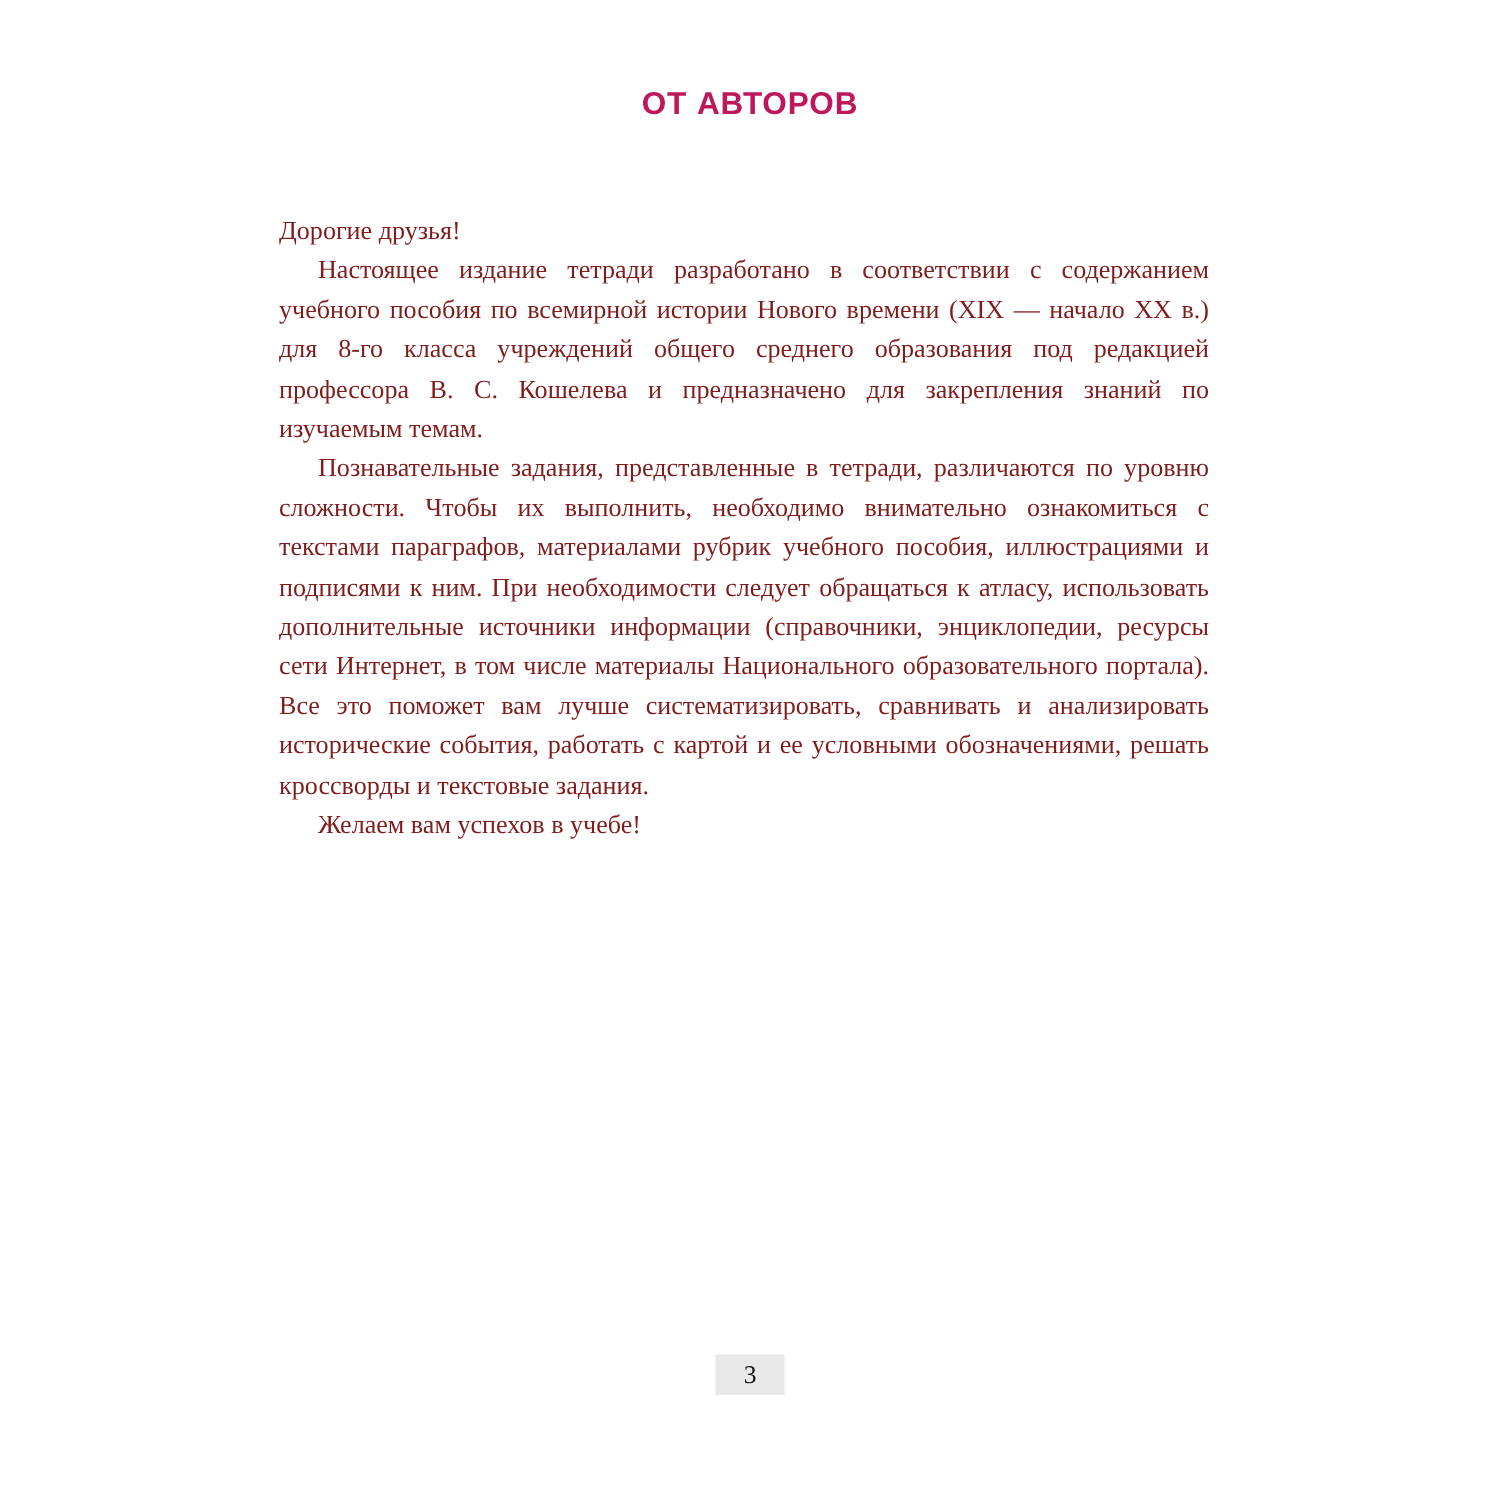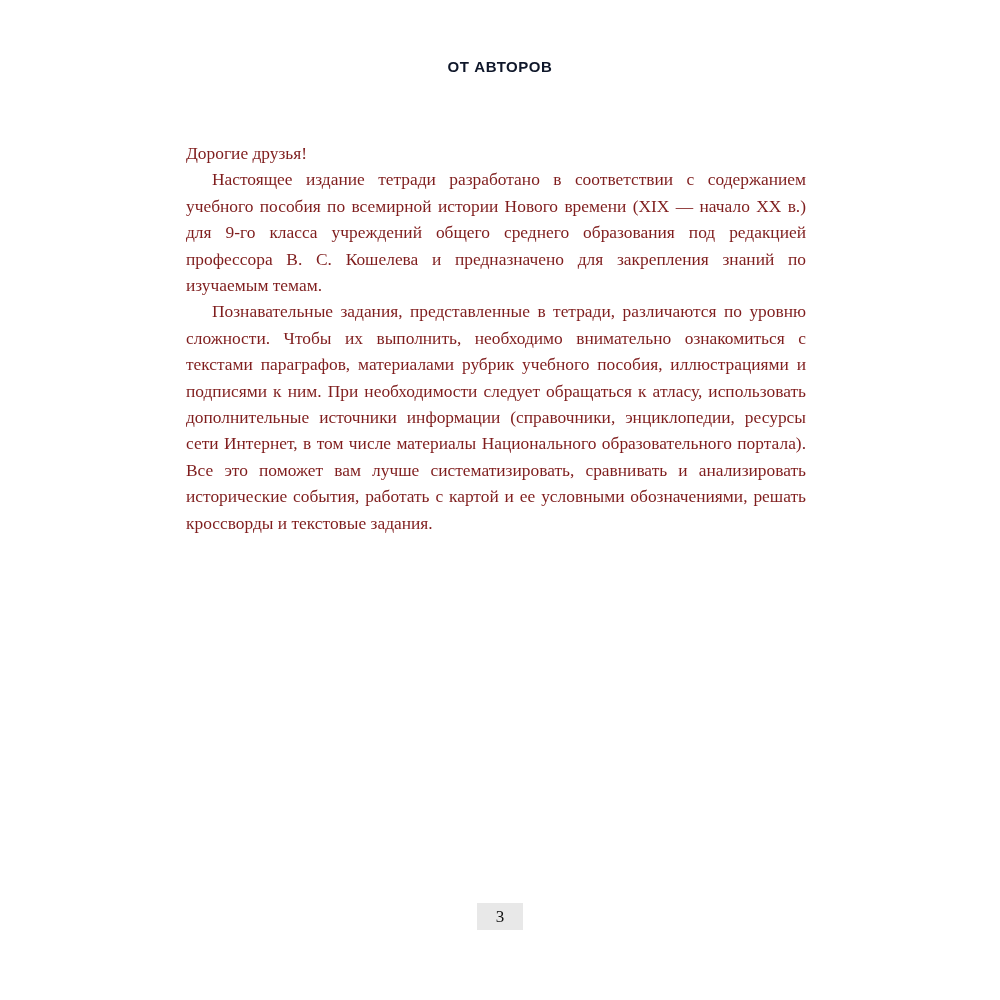--- a/index.html
+++ b/index.html
@@ -19,23 +19,23 @@
     width: 1000px;
     height: 1000px;
     background: #ffffff;
     position: relative;
     box-sizing: border-box;
   }
   .page-title {
     text-align: center;
     font-family: "Liberation Sans", sans-serif;
     font-weight: bold;
-    font-size: 15px;
+    font-size: 21px;
     letter-spacing: 0.6px;
-    color: #0f172a;
+    color: #be185d;
     margin: 0;
     padding-top: 58px;
   }
   .body-block {
     position: absolute;
     left: 186px;
     top: 140px;
     width: 620px;
   }
   .para {
@@ -80,21 +80,22 @@
 </style>
 </head>
 <body>
 
 <div class="page">
 
   <h1 class="page-title">ОТ АВТОРОВ</h1>
 
   <div class="body-block">
     <p class="para first">Дорогие друзья!</p>
-    <p class="para indent">Настоящее издание тетради разработано в соответствии с содержанием учебного пособия по всемирной истории Нового времени (XIX — начало XX в.) для 9-го класса учреждений общего среднего образования под редакцией профессора В. С. Кошелева и предназначено для закрепления знаний по изучаемым темам.</p>
+    <p class="para indent">Настоящее издание тетради разработано в соответствии с содержанием учебного пособия по всемирной истории Нового времени (XIX — начало XX в.) для 8-го класса учреждений общего среднего образования под редакцией профессора В. С. Кошелева и предназначено для закрепления знаний по изучаемым темам.</p>
     <p class="para indent">Познавательные задания, представленные в тетради, различаются по уровню сложности. Чтобы их выполнить, необходимо внимательно ознакомиться с текстами параграфов, материалами рубрик учебного пособия, иллюстрациями и подписями к ним. При необходимости следует обращаться к атласу, использовать дополнительные источники информации (справочники, энциклопедии, ресурсы сети Интернет, в том числе материалы Национального образовательного портала). Все это поможет вам лучше систематизировать, сравнивать и анализировать исторические события, работать с картой и ее условными обозначениями, решать кроссворды и текстовые задания.</p>
+    <p class="para indent last">Желаем вам успехов в учебе!</p>
   </div>
 
   <div class="page-number-wrap">
     <div class="page-number">3</div>
   </div>
 
 </div>
 
 </body></html>

